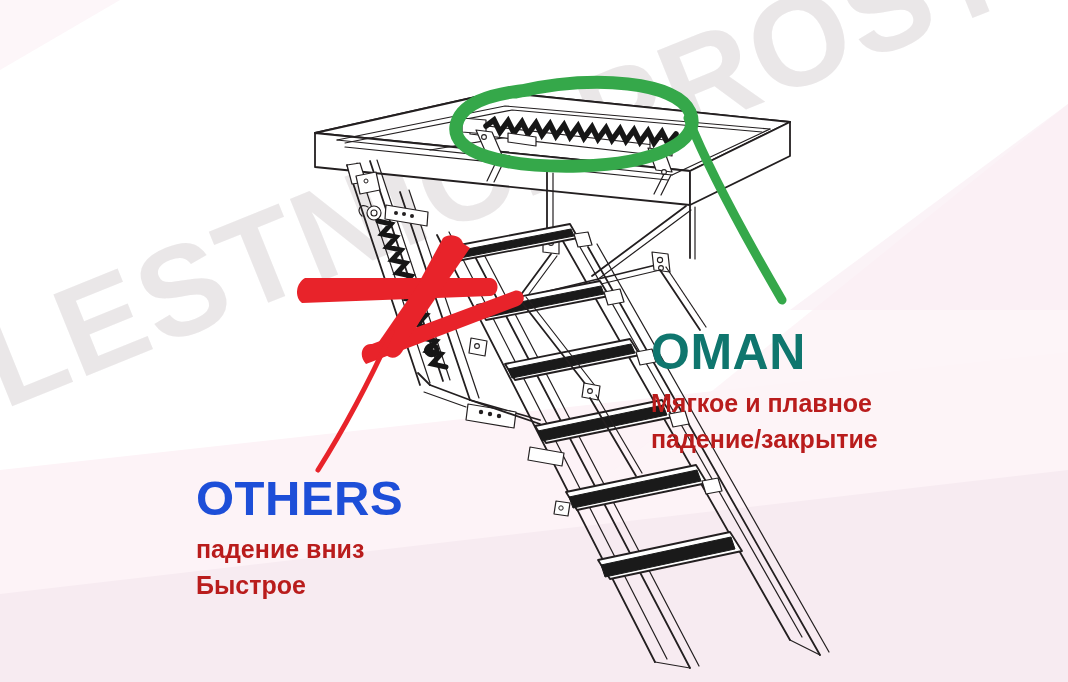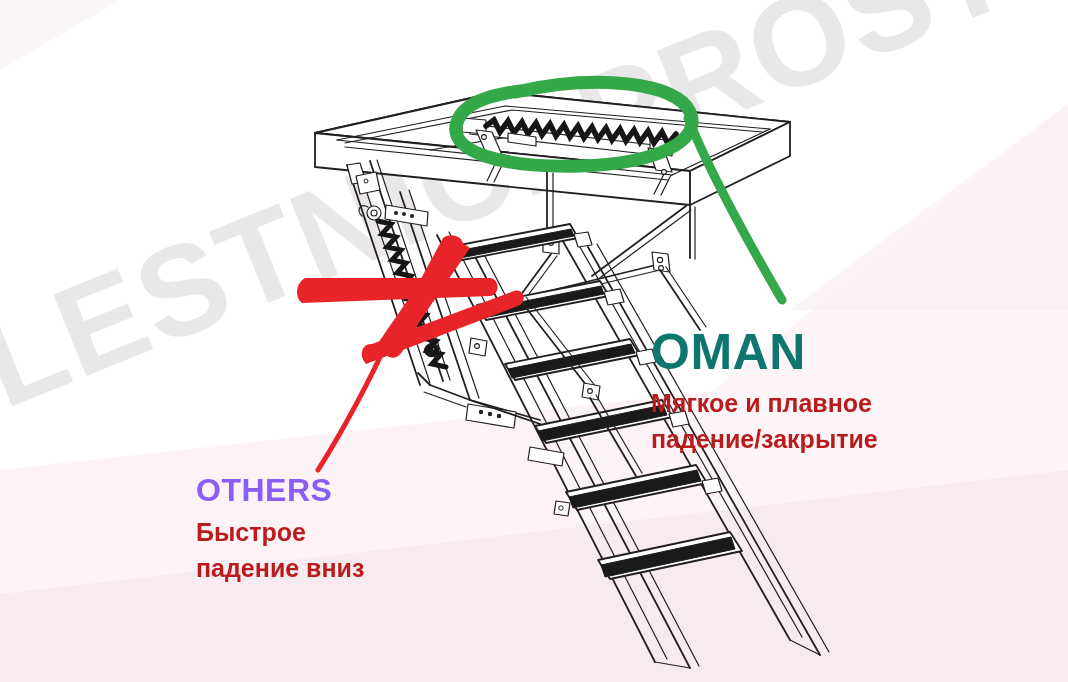--- a/index.html
+++ b/index.html
@@ -50,21 +50,21 @@
   .label-line{
     font-size:25px;
     color:#b91c1c;
     line-height:1.45;
     white-space:nowrap;
     font-weight:bold;
   }
   #oman-block{left:651px;top:327px;}
   #oman-block .label-title{font-size:50px;color:#0f766e;letter-spacing:.5px;}
   #others-block{left:196px;top:474px;}
-  #others-block .label-title{font-size:32px;color:#8b5cf6;letter-spacing:.5px;}
+  #others-block .label-title{font-size:49px;color:#1d4ed8;letter-spacing:.5px;}
 </style>
 </head>
 <body>
 
 <div id="stage">
 
   <div class="bg-layer">
     <svg viewBox="0 0 1068 682" xmlns="http://www.w3.org/2000/svg">
 
       <polygon points="0,470 1068,352 1068,682 0,682" fill="#fdf3f7"></polygon>
@@ -328,17 +328,17 @@
   </div>
 
   <div class="label-block" id="oman-block">
     <div class="label-title">OMAN</div>
     <div class="label-line">Мягкое и плавное</div>
     <div class="label-line">падение/закрытие</div>
   </div>
 
   <div class="label-block" id="others-block">
     <div class="label-title">OTHERS</div>
+    <div class="label-line">падение вниз</div>
     <div class="label-line">Быстрое</div>
-    <div class="label-line">падение вниз</div>
   </div>
 
 </div>
 
 </body></html>

